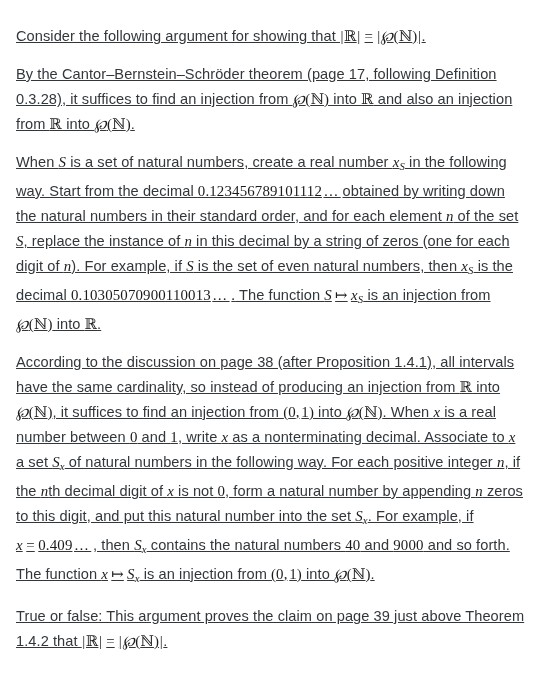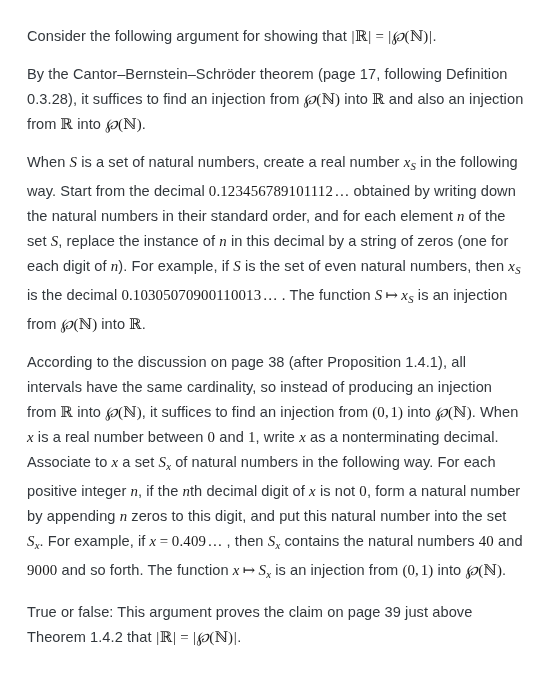--- a/index.html
+++ b/index.html
@@ -11,23 +11,24 @@
   body {
     width: 552px;
     height: 675px;
     overflow: hidden;
     font-family: "Liberation Sans", sans-serif;
     color: #32373c;
     -webkit-font-smoothing: antialiased;
   }
 
   #exercise-body {
-    padding: 24px 27px 0 27px;
+    padding: 24px 27px 0 16px;
     box-sizing: border-box;
     width: 552px;
+    text-decoration: underline;
   }
 
   p.para {
     margin: 0 0 13px 0;
     font-size: 14.6px;
     line-height: 25px;
     text-align: left;
     color: #32373c;
     letter-spacing: 0.005em;
   }

